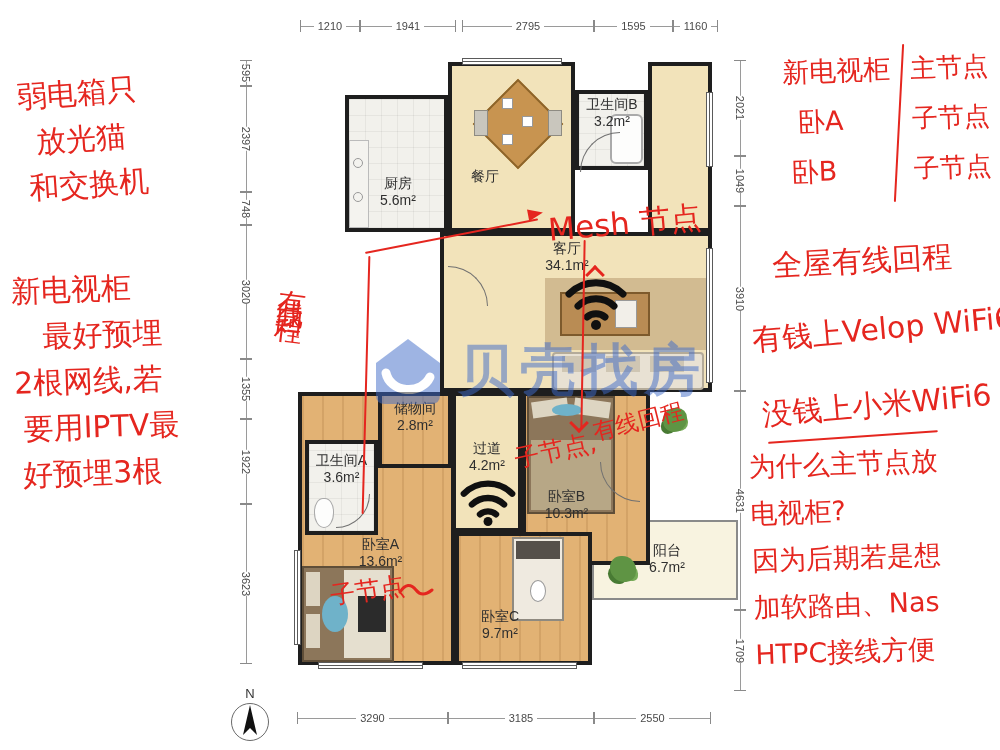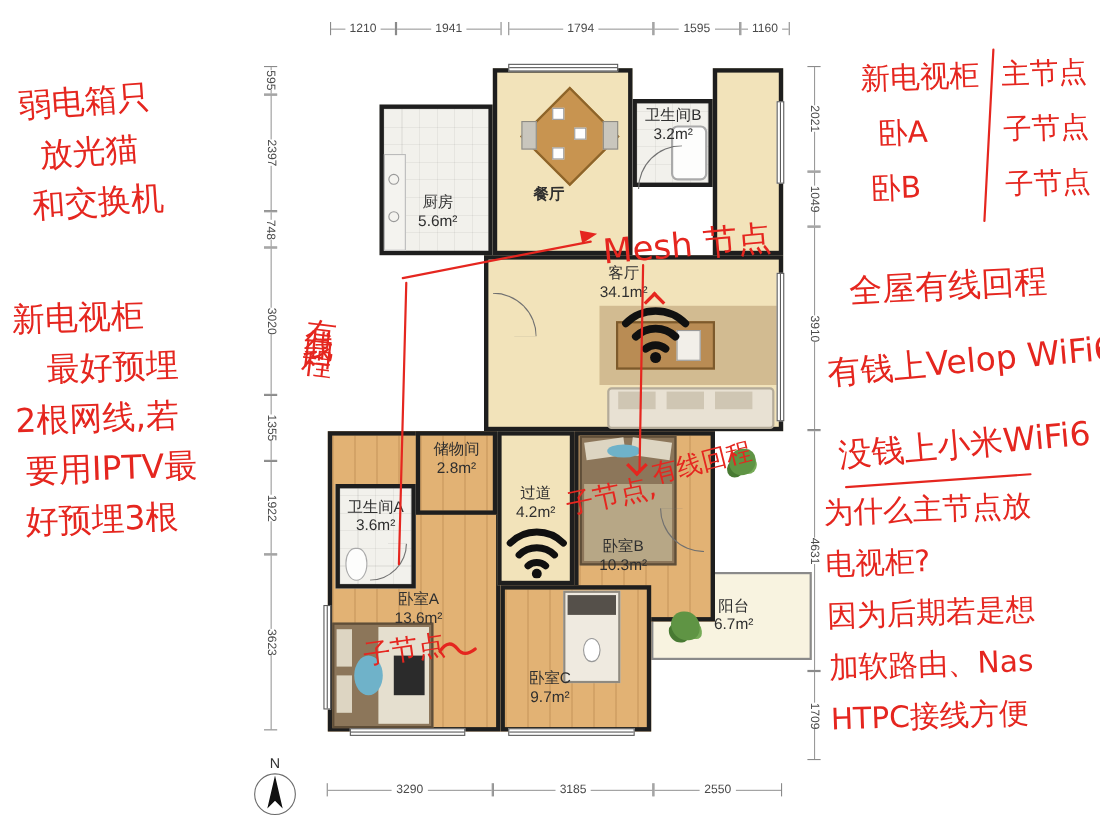--- a/index.html
+++ b/index.html
@@ -130,21 +130,21 @@
   <div class="win h" style="left:462px;top:662px;width:115px;height:7px;"></div>
   <div class="door" style="left:448px;top:266px;transform:rotate(90deg);"></div>
   <div class="door" style="left:580px;top:132px;"></div>
   <div class="door" style="left:600px;top:462px;transform:rotate(270deg);"></div>
   <div class="door" style="left:336px;top:494px;transform:rotate(180deg);width:34px;height:34px;"></div>
 
   <div class="rlabel" style="left:358px;top:175px;width:80px;">
     <span class="nm">厨房</span>
     <span class="ar">5.6m²</span>
   </div>
-  <div class="rlabel" style="left:469px;top:168px;width:60px;font-weight:bold;">
+  <div class="rlabel" style="left:455px;top:168px;width:60px;">
     <span class="nm">餐厅</span>
   </div>
   <div class="rlabel" style="left:574px;top:96px;width:76px;">
     <span class="nm">卫生间B</span>
     <span class="ar">3.2m²</span>
   </div>
   <div class="rlabel" style="left:522px;top:240px;width:90px;">
     <span class="nm">客厅</span>
     <span class="ar">34.1m²</span>
   </div>
@@ -183,29 +183,36 @@
     <path d="M24 45 A14 14 0 0 1 42 45" fill="none" stroke="#101010" stroke-width="7" stroke-linecap="round"></path>
     <circle cx="33" cy="53" r="5" fill="#101010"></circle>
   </svg>
   <svg style="position:absolute;left:458px;top:474px;z-index:7;" width="60" height="52" viewBox="0 0 66 58">
     <path d="M6 22 A38 38 0 0 1 60 22" fill="none" stroke="#101010" stroke-width="7" stroke-linecap="round"></path>
     <path d="M15 34 A26 26 0 0 1 51 34" fill="none" stroke="#101010" stroke-width="7" stroke-linecap="round"></path>
     <path d="M24 45 A14 14 0 0 1 42 45" fill="none" stroke="#101010" stroke-width="7" stroke-linecap="round"></path>
     <circle cx="33" cy="53" r="5" fill="#101010"></circle>
   </svg>
 
+  <div class="watermark" style="left:372px;top:333px;">
+    <svg width="72" height="72" viewBox="0 0 72 72">
+      <path d="M36 4 L68 28 V60 Q68 69 59 69 H13 Q4 69 4 60 V28 Z" fill="#3f6bc9"></path>
+      <path d="M14 38 a23 20 0 0 0 44 4" fill="none" stroke="#ffffff" stroke-width="9" stroke-linecap="round"></path>
+    </svg>
+    <span class="wm-text">贝壳找房</span>
+  </div>
 
   <div class="dim h" style="left:300px;top:20px;width:60px;">
       <span>1210</span>
     </div>
   <div class="dim h" style="left:360px;top:20px;width:96px;">
       <span>1941</span>
     </div>
   <div class="dim h" style="left:462px;top:20px;width:132px;">
-      <span>1794</span>
+      <span>2795</span>
     </div>
   <div class="dim h" style="left:594px;top:20px;width:79px;">
       <span>1595</span>
     </div>
   <div class="dim h" style="left:673px;top:20px;width:45px;">
       <span>1160</span>
     </div>
 
   <div class="dim h" style="left:297px;top:712px;width:151px;">
       <span>3290</span>

